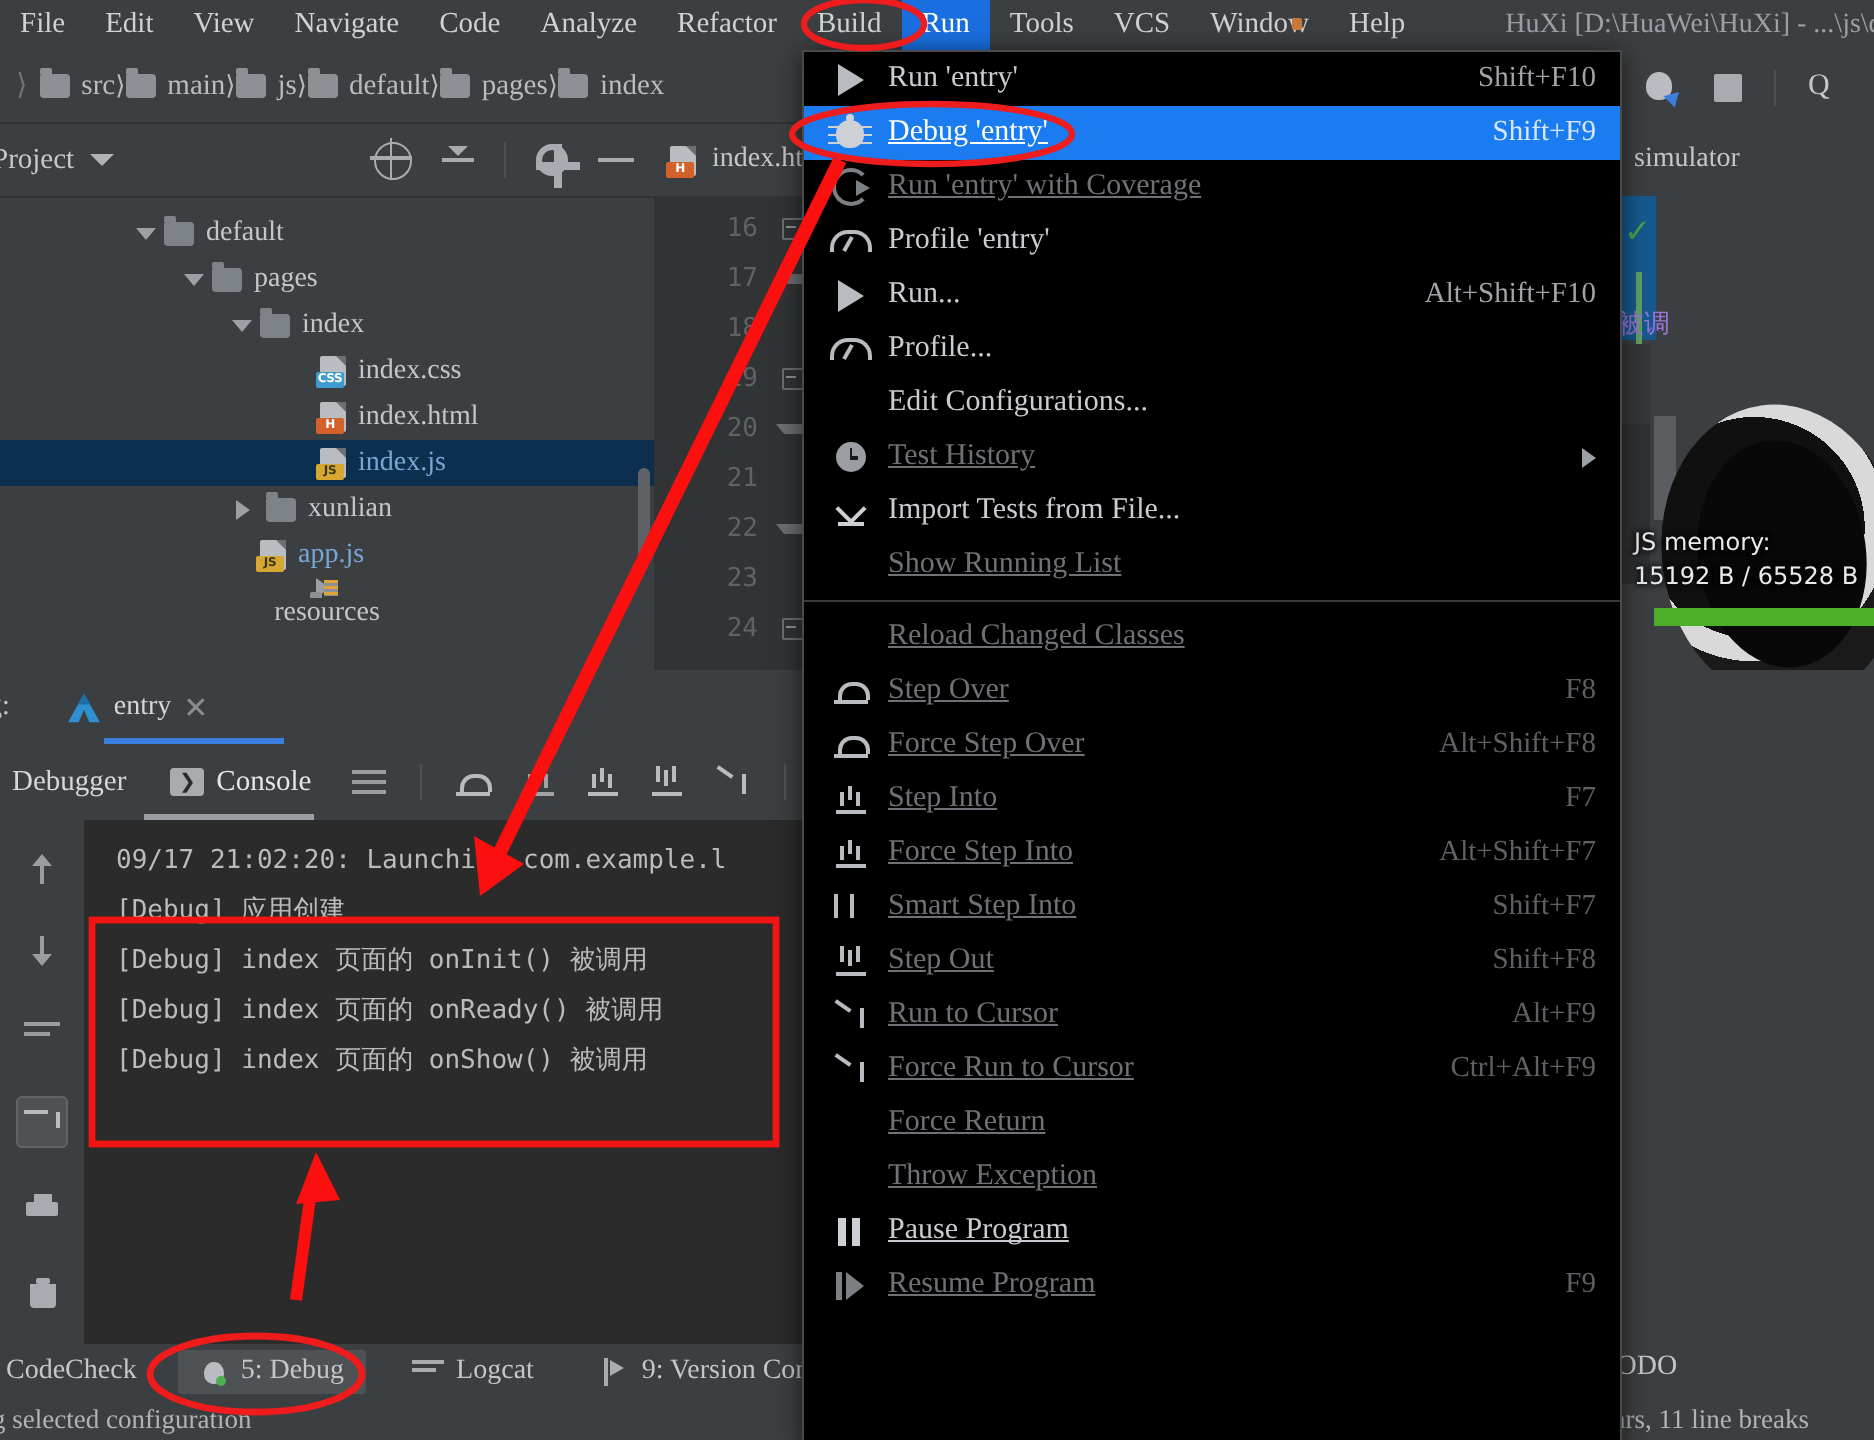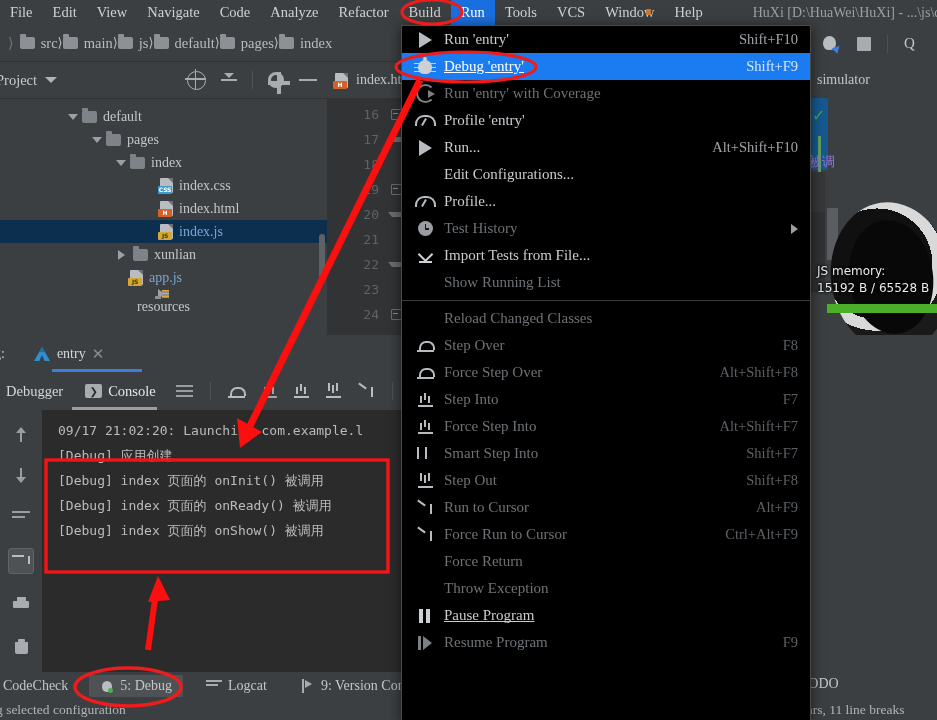--- a/index.html
+++ b/index.html
@@ -222,21 +222,21 @@
     background:#000000;border:1px solid #4a4a4a;box-shadow:0 2px 12px rgba(0,0,0,.6);
     overflow:hidden;
   }
   .rm-item{
     height:27px;display:flex;align-items:center;padding-left:12px;position:relative;
     font-size:15px;color:#cfd2d4;white-space:nowrap;
   }
   .rm-item.sel{background:#1a7cf0;}
   .rm-item.sel .rm-text{color:#ffffff;}
   .rm-item.sel .rm-key{color:#d7e6fa;}
-  .rm-item.disabled .rm-text{color:#6e7276;}
+  .rm-item.disabled .rm-text{color:#6e7276;text-decoration:underline;}
   .rm-item.disabled .rm-key{color:#5d6165;}
   .rm-ico{width:22px;height:18px;display:flex;align-items:center;justify-content:center;margin-right:8px;flex:none;}
   .rm-text{color:#c9ccd0;}
   .rm-key{position:absolute;right:12px;color:#a0a4a8;font-size:14.5px;}
   .rm-sep{height:1px;background:#3a3a3a;margin:4px 0;}
   .rm-arrow{position:absolute;right:12px;width:0;height:0;border-top:5px solid transparent;border-bottom:5px solid transparent;border-left:7px solid #9aa0a6;}
 
   
   .ic-play{width:0;height:0;border-top:8px solid transparent;border-bottom:8px solid transparent;border-left:13px solid #b8bcc0;}
   .ic-bug{
@@ -650,29 +650,29 @@
     <div class="rm-item">
       <span class="rm-ico">
           <span class="ic-play"></span>
         </span>
       <span class="rm-text">Run...</span>
       <span class="rm-key">Alt+Shift+F10</span>
     </div>
 
 
     <div class="rm-item">
+      <span class="rm-ico">
+          <span class="ic-profile"></span>
+        </span>
+      <span class="rm-text">Profile...</span>
+    </div>
+
+    <div class="rm-item">
       <span class="rm-ico"></span>
       <span class="rm-text">Edit Configurations...</span>
-    </div>
-
-    <div class="rm-item">
-      <span class="rm-ico">
-          <span class="ic-profile"></span>
-        </span>
-      <span class="rm-text">Profile...</span>
     </div>
 
     <div class="rm-item disabled">
       <span class="rm-ico">
           <span class="ic-clock"></span>
         </span>
       <span class="rm-text">Test History</span>
       <span class="rm-arrow"></span>
     </div>
 

